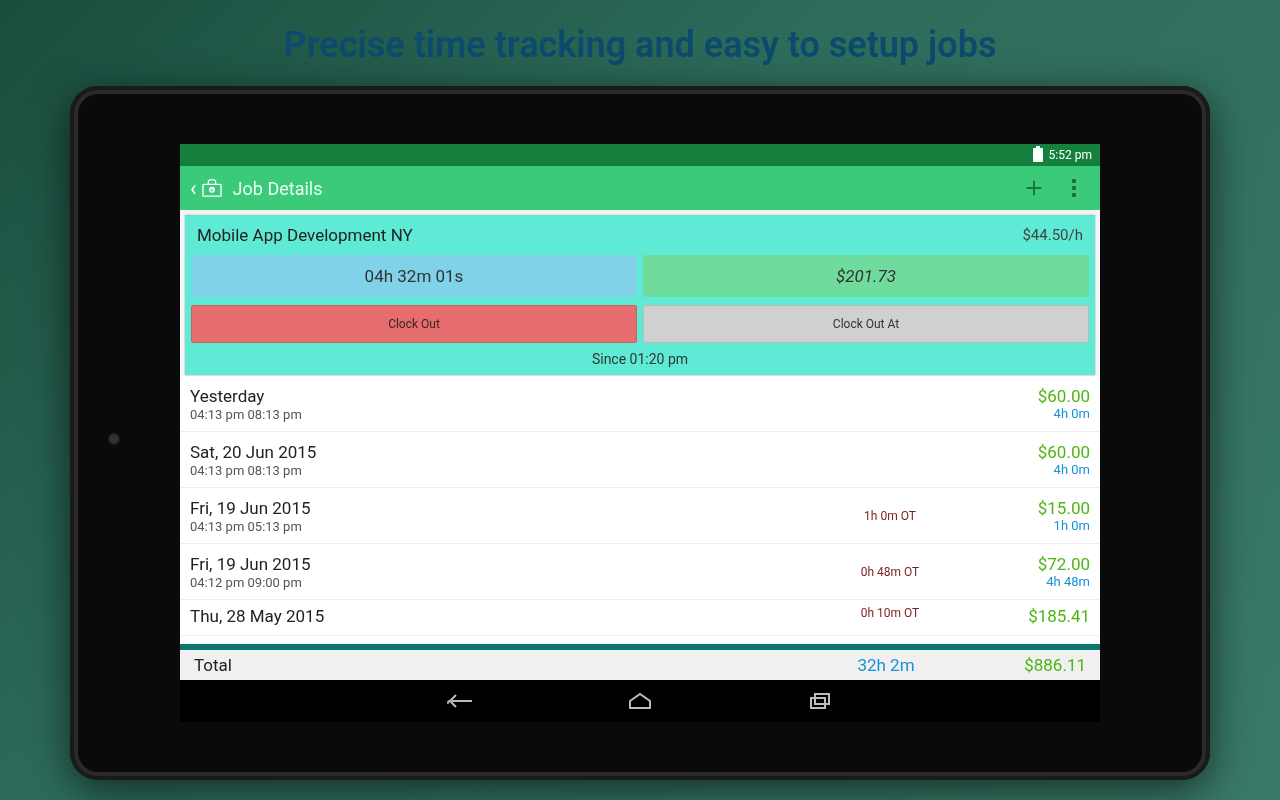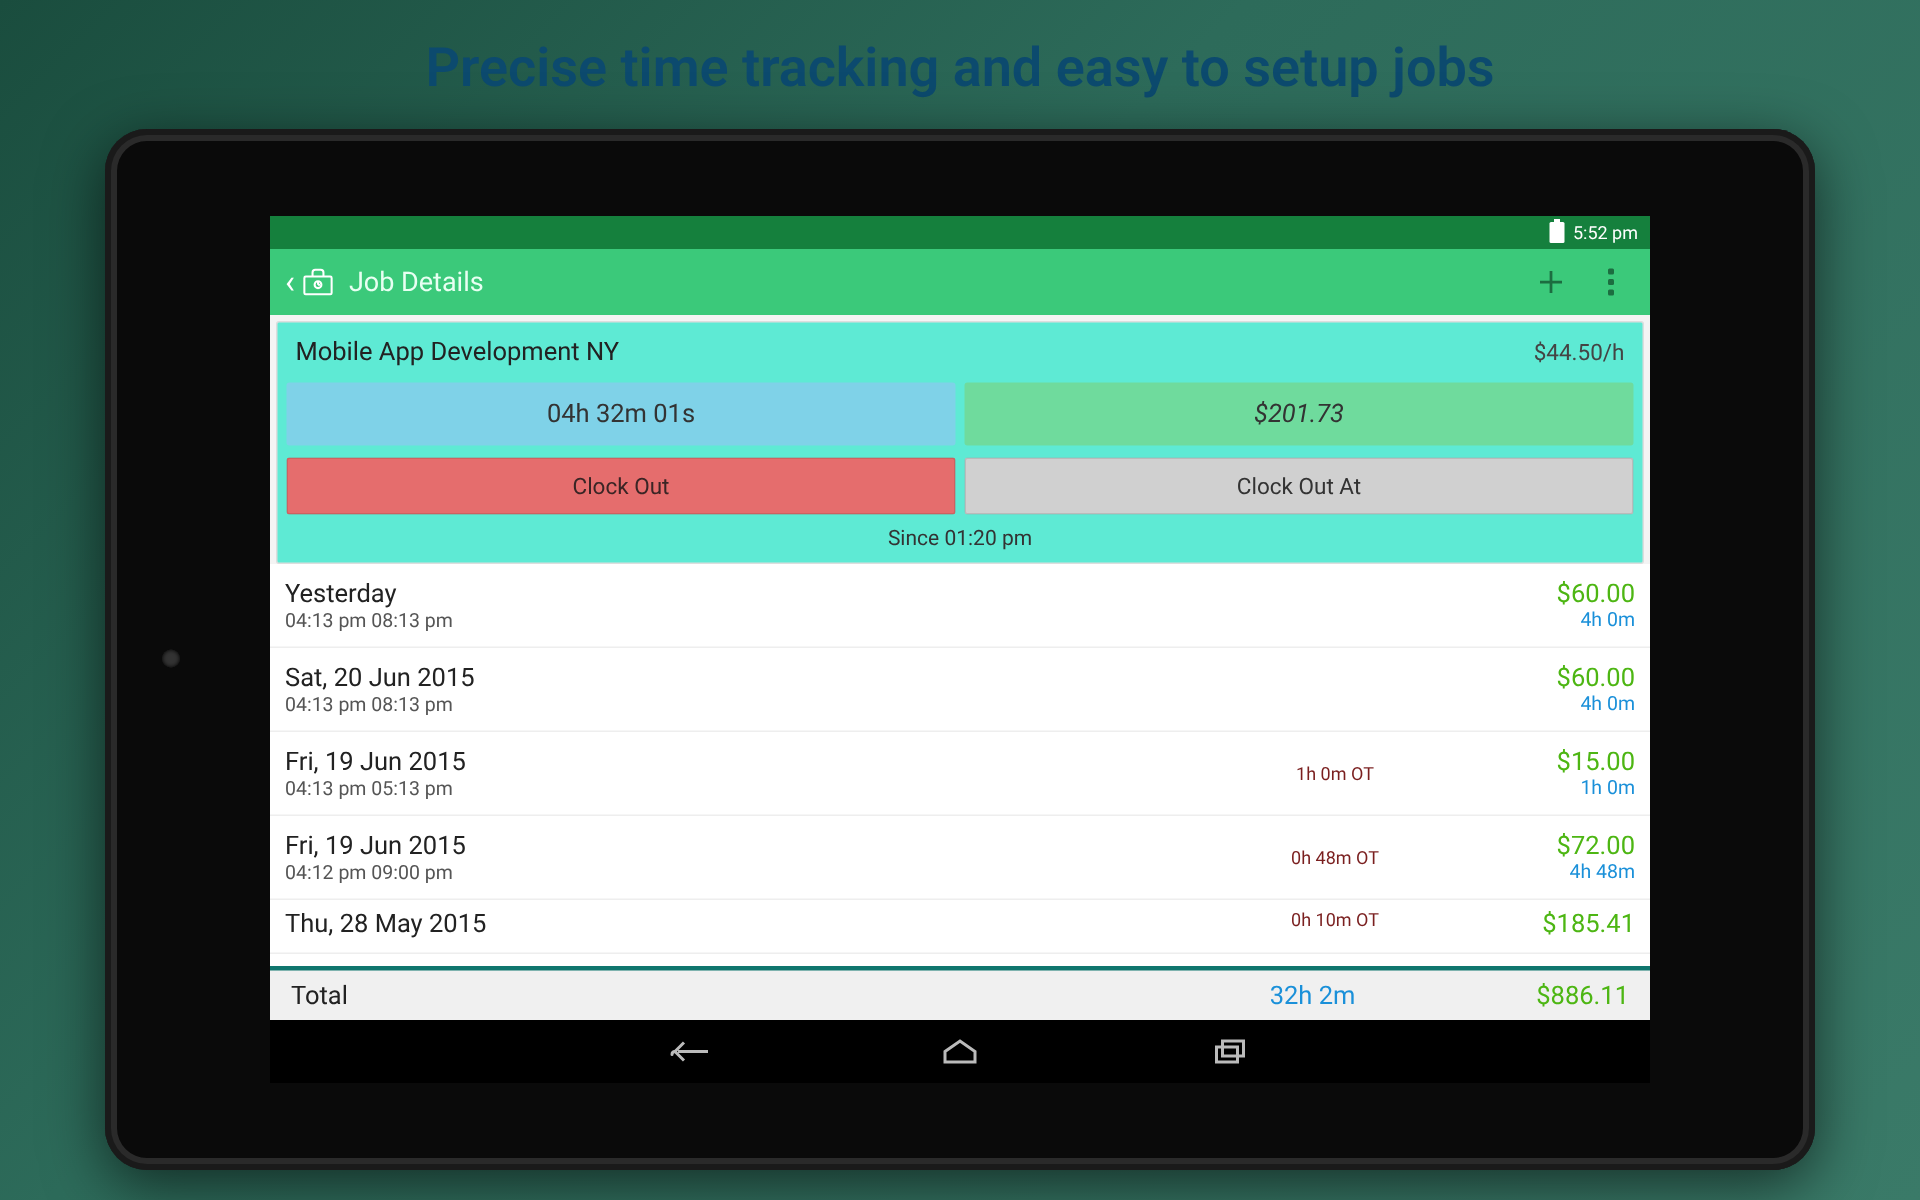--- a/index.html
+++ b/index.html
@@ -156,21 +156,21 @@
     display: flex;
     gap: 6px;
     padding: 8px 6px 4px 6px;
   }
   .btn {
     flex: 1;
     height: 38px;
     display: flex;
     align-items: center;
     justify-content: center;
-    font-size: 15px;
+    font-size: 12px;
     border-radius: 2px;
     cursor: pointer;
     border: 1px solid rgba(0,0,0,0.1);
   }
   .btn-clockout { background: #e56d6d; color: #3a2525; }
   .btn-clockoutat { background: #d0d0d0; color: #333; }
   .since-row {
     text-align: center;
     font-size: 14px;
     color: #333;
@@ -203,22 +203,21 @@
   }
   .entry-amount { font-size: 17px; color: #4db613; }
   .entry-duration { font-size: 13px; color: #1a90d9; }
   .entry-partial { height: 36px; overflow: hidden; align-items: flex-start; padding-top: 6px; }
   .total-row {
     display: flex;
     align-items: center;
     background: #f0f0f0;
     height: 36px;
     padding: 0 14px;
-    border-top: 3px solid #0f766e;
-    gap: 11px;
+    border-top: 6px solid #0f766e;
   }
   .total-label { flex: 1; font-size: 17px; color: #222; }
   .total-time { flex: 0 0 160px; text-align: center; font-size: 17px; color: #1a90d9; }
   .total-amount { flex: 0 0 120px; text-align: right; font-size: 17px; color: #4db613; }
   .nav-bar {
     height: 42px;
     background: #000;
     display: flex;
     justify-content: center;
     align-items: center;

